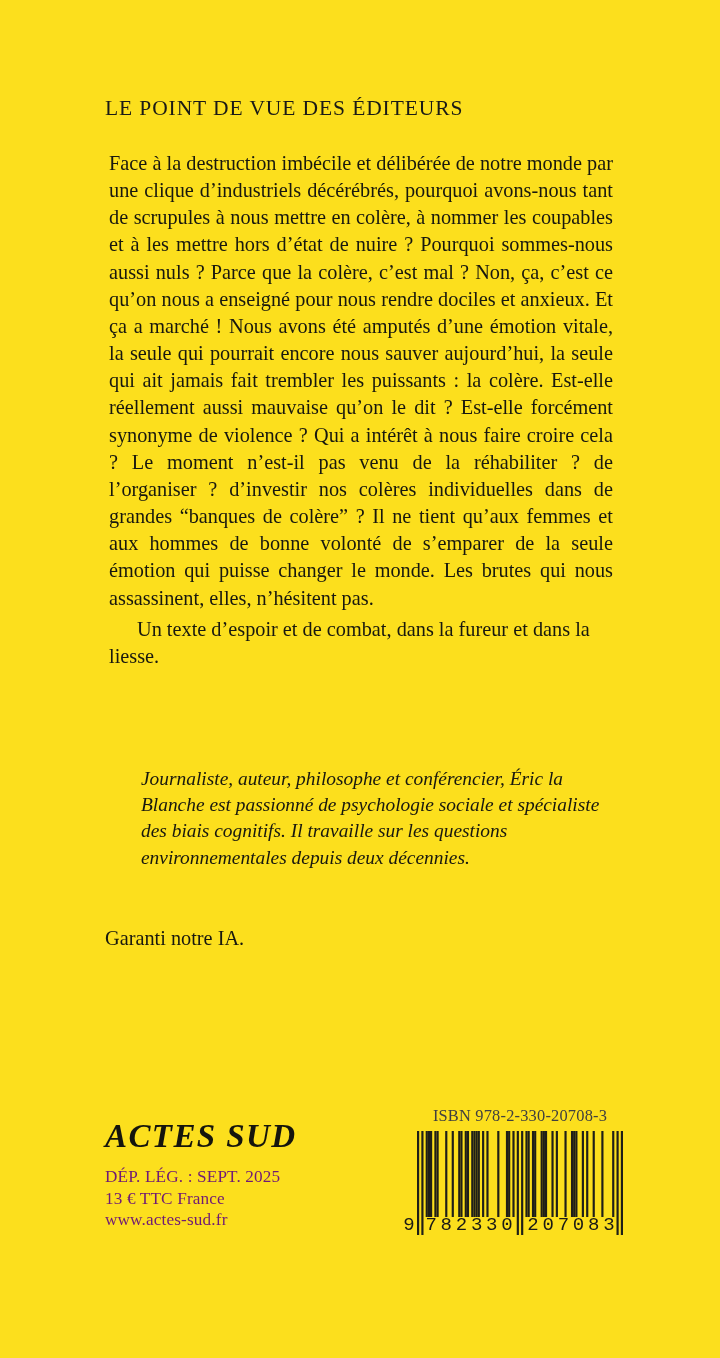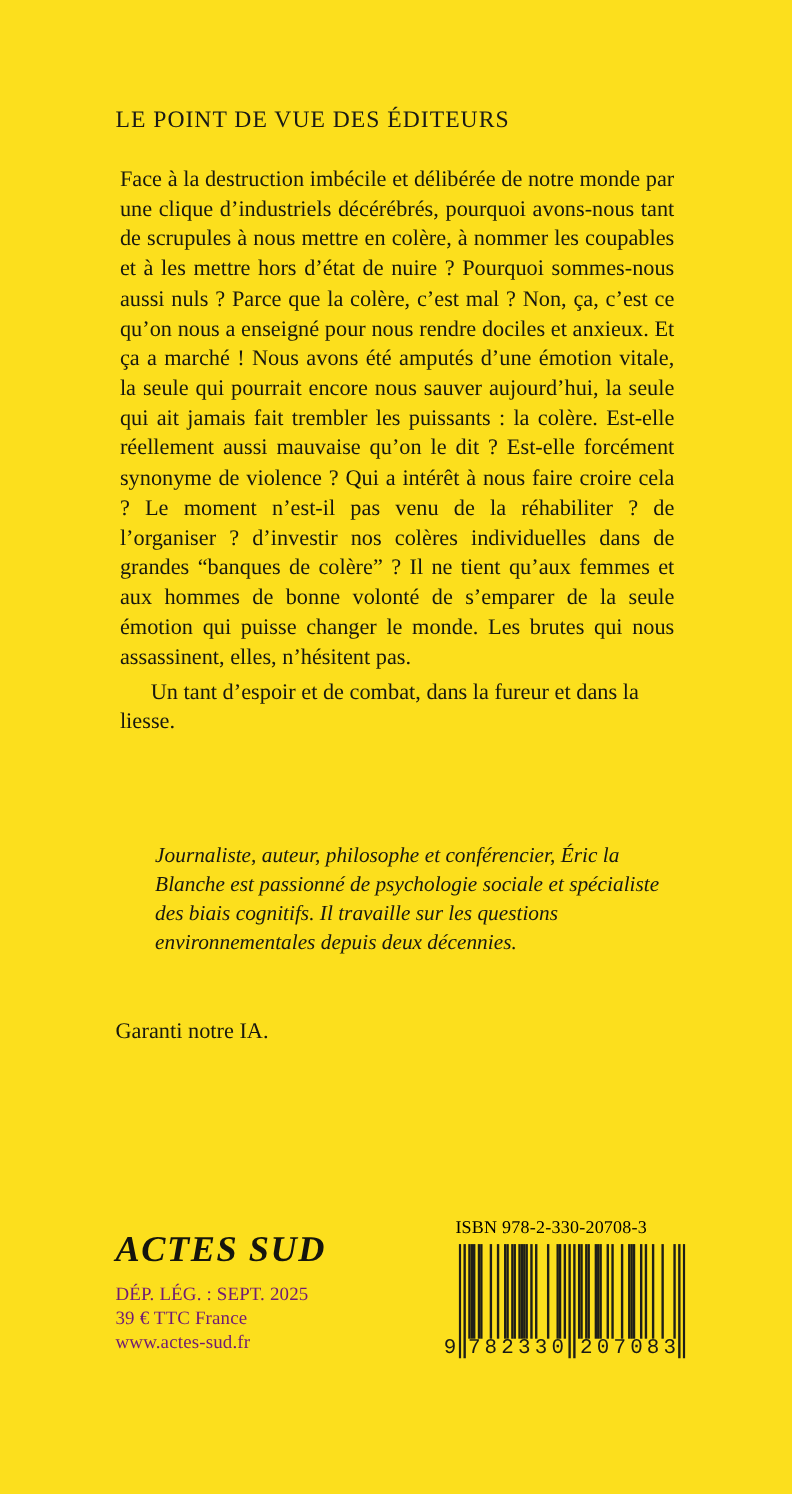--- a/index.html
+++ b/index.html
@@ -114,22 +114,22 @@
   .isbn-block {
     position: absolute;
     left: 414px;
     top: 1106px;
     width: 212px;
   }
   .isbn-text {
     font-size: 16.4px;
     line-height: 20px;
     letter-spacing: 0.2px;
-    color: #000000;
-    text-align: left;
+    color: #404040;
+    text-align: center;
     margin-bottom: 5px;
     white-space: nowrap;
   }
   .barcode {
     position: relative;
     width: 206px;
     height: 104px;
     margin: 0 auto;
   }
   .barcode-bars {
@@ -157,33 +157,33 @@
 </style>
 </head>
 <body>
 
 <div class="cover">
 
   <div class="editors-heading">LE POINT DE VUE DES ÉDITEURS</div>
 
   <div class="blurb">
     <p>Face à la destruction imbécile et délibérée de notre monde par une clique d’industriels décérébrés, pourquoi avons-nous tant de scrupules à nous mettre en colère, à nommer les coupables et à les mettre hors d’état de nuire ? Pourquoi sommes-nous aussi nuls ? Parce que la colère, c’est mal ? Non, ça, c’est ce qu’on nous a enseigné pour nous rendre dociles et anxieux. Et ça a marché ! Nous avons été amputés d’une émotion vitale, la seule qui pourrait encore nous sauver aujourd’hui, la seule qui ait jamais fait trembler les puissants : la colère. Est-elle réellement aussi mauvaise qu’on le dit ? Est-elle forcément synonyme de violence ? Qui a intérêt à nous faire croire cela ? Le moment n’est-il pas venu de la réhabiliter ? de l’organiser ? d’investir nos colères individuelles dans de grandes “banques de colère” ? Il ne tient qu’aux femmes et aux hommes de bonne volonté de s’emparer de la seule émotion qui puisse changer le monde. Les brutes qui nous assassinent, elles, n’hésitent pas.</p>
-    <p class="indented">Un tant d’espoir et de combat, dans la fureur et dans la liesse.</p>
+    <p class="indented">Un texte d’espoir et de combat, dans la fureur et dans la liesse.</p>
   </div>
 
   <div class="bio">
     <p>Journaliste, auteur, philosophe et conférencier, Éric la Blanche est passionné de psychologie sociale et spécialiste des biais cognitifs. Il travaille sur les questions environnementales depuis deux décennies.</p>
   </div>
 
   <div class="tagline">Garanti notre IA.</div>
 
   <div class="publisher-block">
     <div class="publisher-logo">ACTES SUD</div>
     <div class="publisher-line">DÉP. LÉG. : SEPT. 2025</div>
-    <div class="publisher-line">39 € TTC France</div>
+    <div class="publisher-line">13 € TTC France</div>
     <div class="publisher-line">www.actes-sud.fr</div>
   </div>
 
   <div class="isbn-block">
     <div class="isbn-text">ISBN 978-2-330-20708-3</div>
     <div class="barcode">
       <svg class="barcode-bars" id="barcode-svg" viewBox="0 0 206 104" preserveAspectRatio="none">
           <rect x="0.000" y="0" width="2.168" height="104" fill="#1f1f18"></rect>
           <rect x="4.337" y="0" width="2.168" height="104" fill="#1f1f18"></rect>
           <rect x="8.674" y="0" width="2.168" height="86" fill="#1f1f18"></rect>

